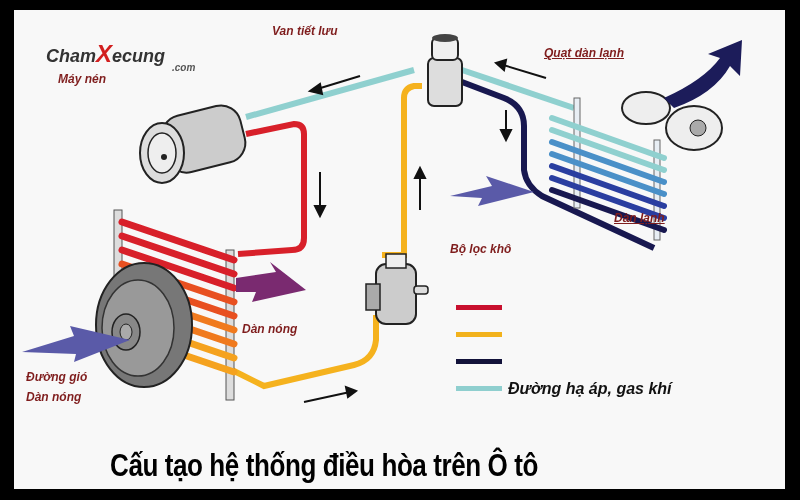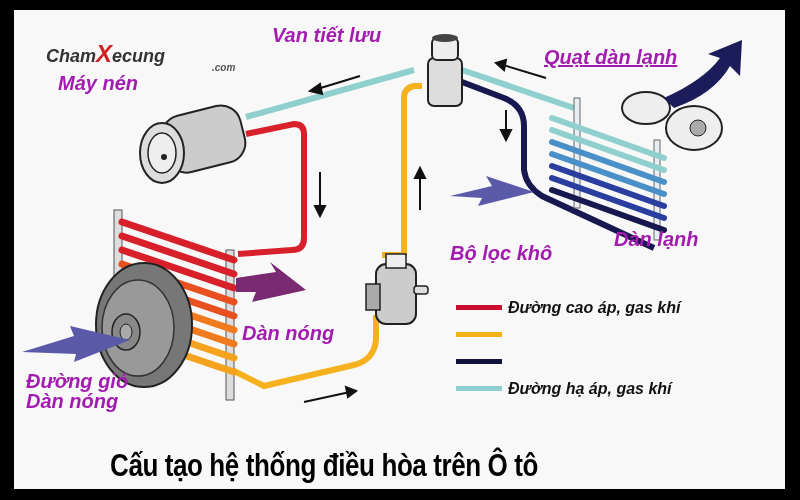--- a/index.html
+++ b/index.html
@@ -1,29 +1,29 @@
 <!DOCTYPE html>
 <html><head>
 <meta charset="utf-8">
 <style>
   html, body { margin: 0; padding: 0; }
   body { width: 800px; height: 500px; background: #000; position: relative; overflow: hidden;
          font-family: "Liberation Sans", sans-serif; }
   .canvas { position: absolute; left: 14px; top: 10px; width: 771px; height: 479px; background: #f8f8f8; overflow: hidden; }
   svg { position: absolute; left: 0; top: 0; }
-  .lbl { position: absolute; font-weight: bold; font-style: italic; color: #a21caf; font-size: 20px; white-space: nowrap; }
+  .lbl { position: absolute; font-weight: bold; font-style: italic; color: #7f1d1d; font-size: 12px; white-space: nowrap; }
   .legend { position: absolute; left: 442px; top: 284px; }
   .legend-row { display: flex; align-items: center; height: 27px; }
   .legend-swatch { width: 46px; height: 5px; margin-right: 6px; }
   .legend-text { font-weight: bold; font-style: italic; font-size: 16px; color: #111; }
   .title { position: absolute; left: 96px; top: 438px; font-family: "Liberation Sans", sans-serif; font-weight: bold;
            font-size: 31px; color: #000; letter-spacing: -0.5px; transform: scaleX(0.84); transform-origin: left; white-space: nowrap; }
   .logo { position: absolute; left: 32px; top: 30px; font-weight: bold; font-style: italic; font-size: 18px; color: #333; text-align: right; }
   .logo .x { color: #d21f1f; font-size: 24px; }
-  .logo .com { position: absolute; left: 126px; top: 22px; font-size: 10px; color: #555; margin-left: 40px; }
+  .logo .com { position: absolute; left: 126px; top: 22px; font-size: 10px; color: #555; }
 </style>
 </head>
 <body>
 
 <div class="canvas">
   <svg width="771" height="479" viewBox="0 0 771 479">
 
     <path d="M232 107 L400 60" stroke="#8fd0cf" stroke-width="6" fill="none"></path>
 
     <path d="M448 60 L560 98" stroke="#8fd0cf" stroke-width="6" fill="none"></path>
@@ -112,30 +112,29 @@
   </svg>
 
   <div class="logo">
     <span>C</span><span>ham</span><span class="x">X</span><span>ecung</span>
     <span class="com">.com</span>
   </div>
 
   <div class="lbl" style="left:44px; top:62px;">Máy nén</div>
   <div class="lbl" style="left:258px; top:14px;">Van tiết lưu</div>
   <div class="lbl" style="left:530px; top:36px;text-decoration:underline;">Quạt dàn lạnh</div>
-  <div class="lbl" style="left:600px; top:218px;">Dàn lạnh</div>
+  <div class="lbl" style="left:600px; top:201px;text-decoration:underline;">Dàn lạnh</div>
   <div class="lbl" style="left:436px; top:232px;">Bộ lọc khô</div>
   <div class="lbl" style="left:228px; top:312px;">Dàn nóng</div>
   <div class="lbl" style="left:12px; top:360px;">Đường gió</div>
   <div class="lbl" style="left:12px; top:380px;">Dàn nóng</div>
 
   <div class="legend">
     <div class="legend-row">
       <div class="legend-swatch" style="background:#c8102e"></div>
-      <span class="legend-text">Đường cao áp, gas khí</span>
     </div>
     <div class="legend-row">
       <div class="legend-swatch" style="background:#f2b21c"></div>
     </div>
     <div class="legend-row">
       <div class="legend-swatch" style="background:#12123a"></div>
     </div>
     <div class="legend-row">
       <div class="legend-swatch" style="background:#8fcfcf"></div>
       <span class="legend-text">Đường hạ áp, gas khí</span>

